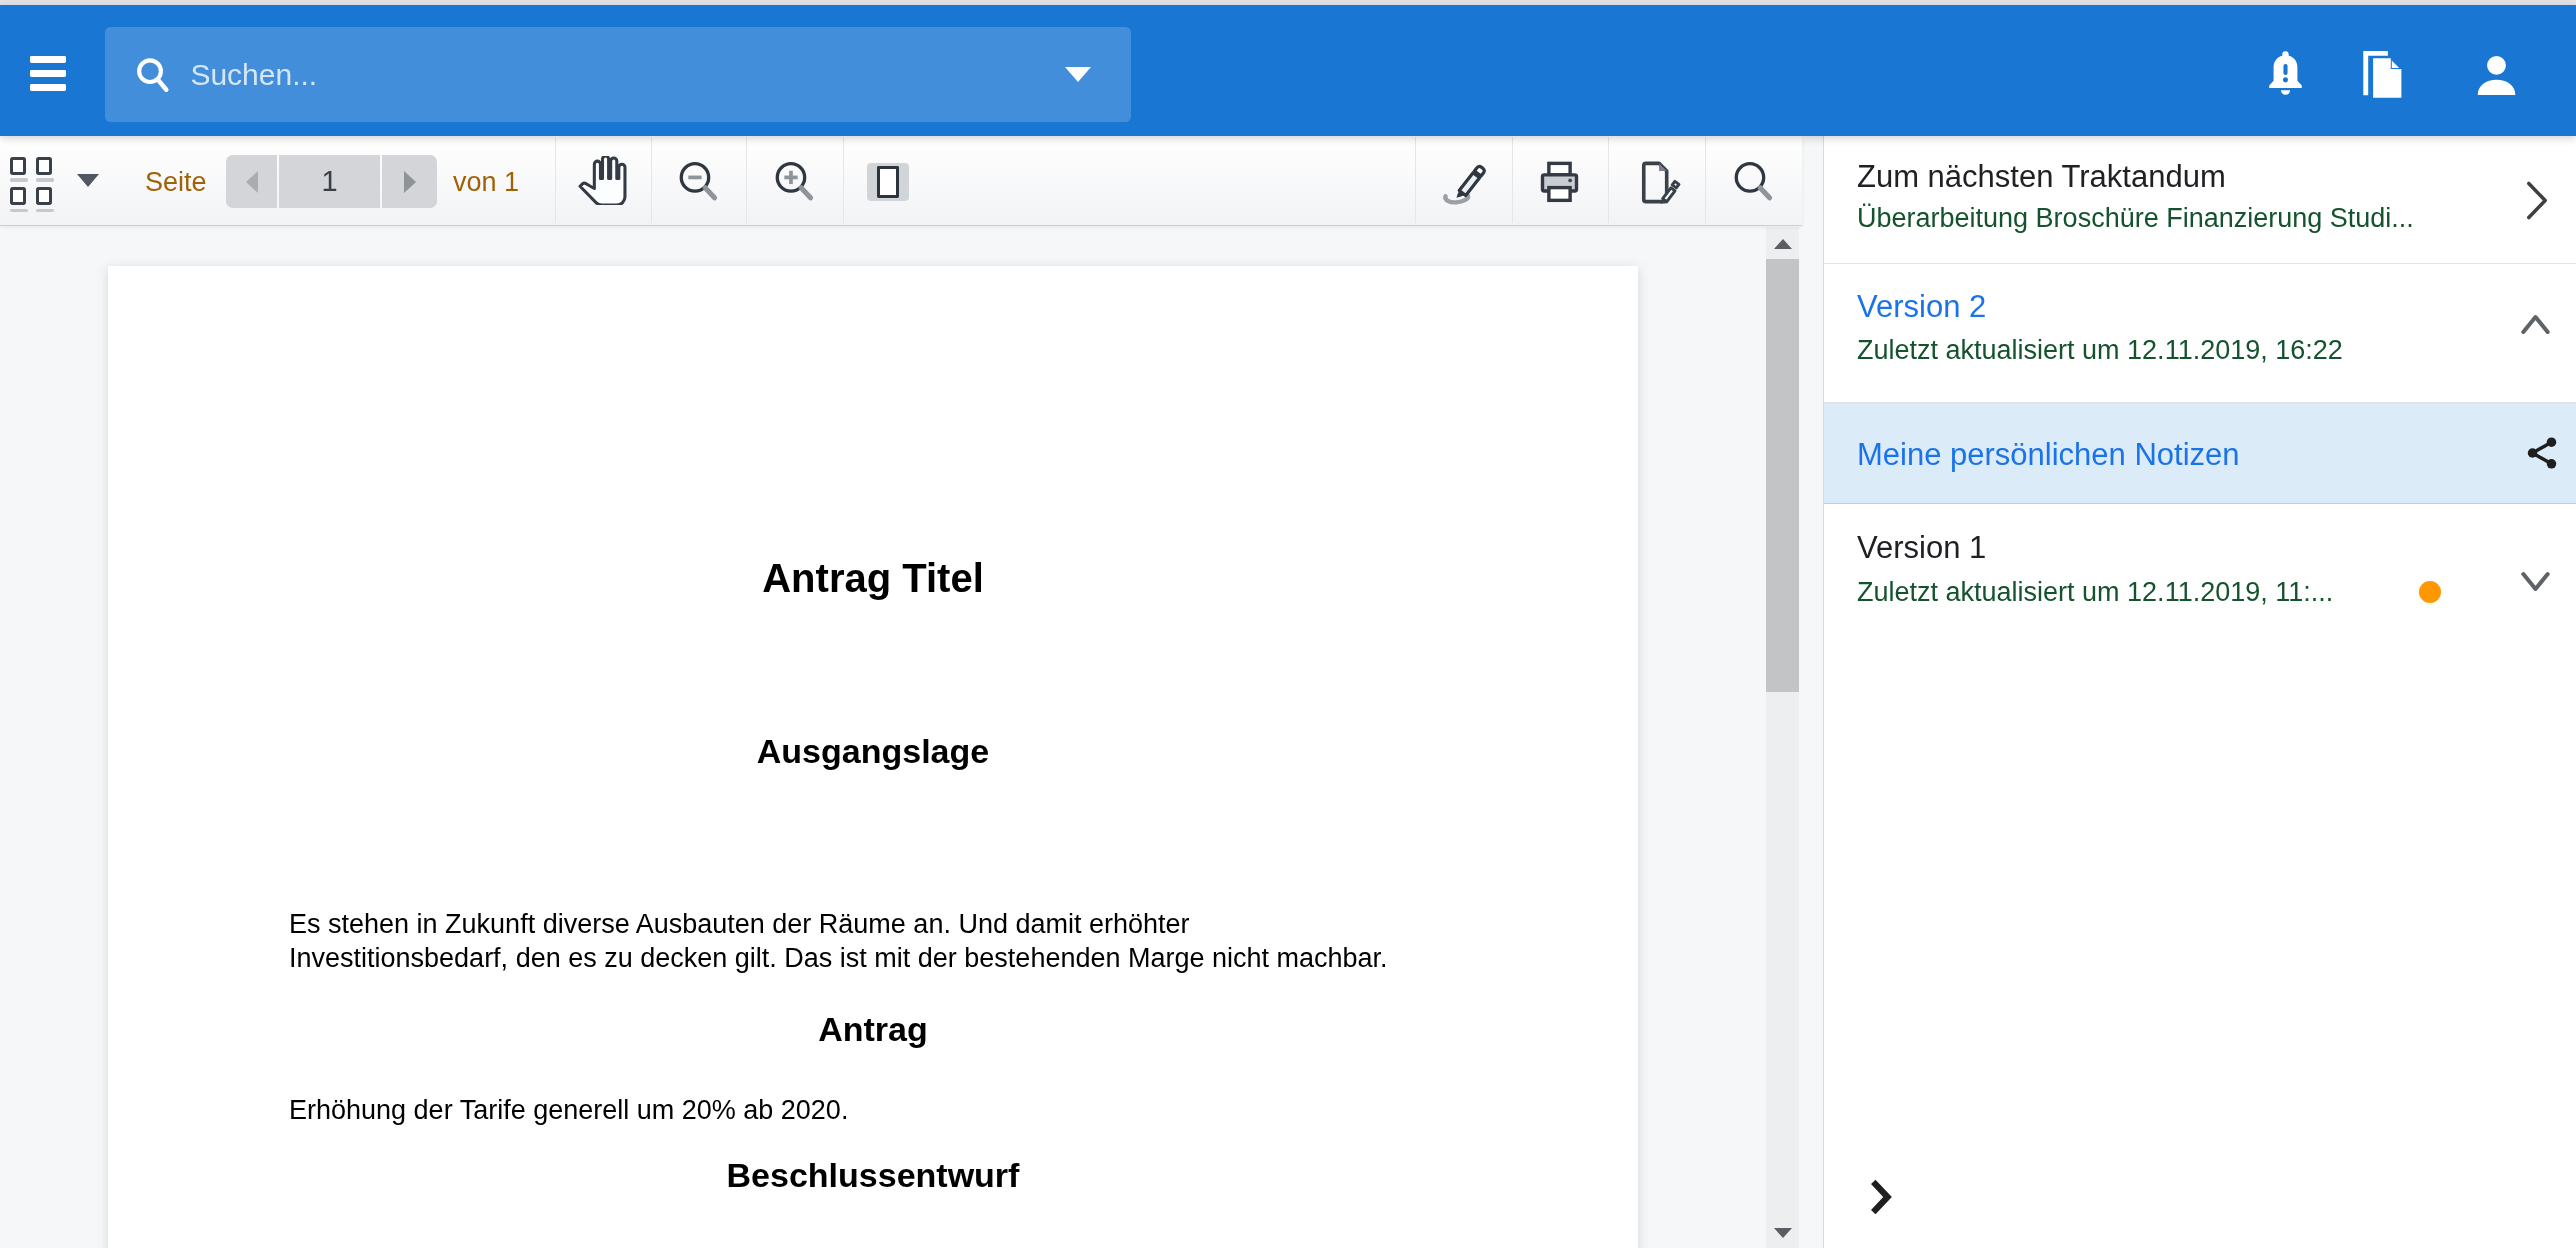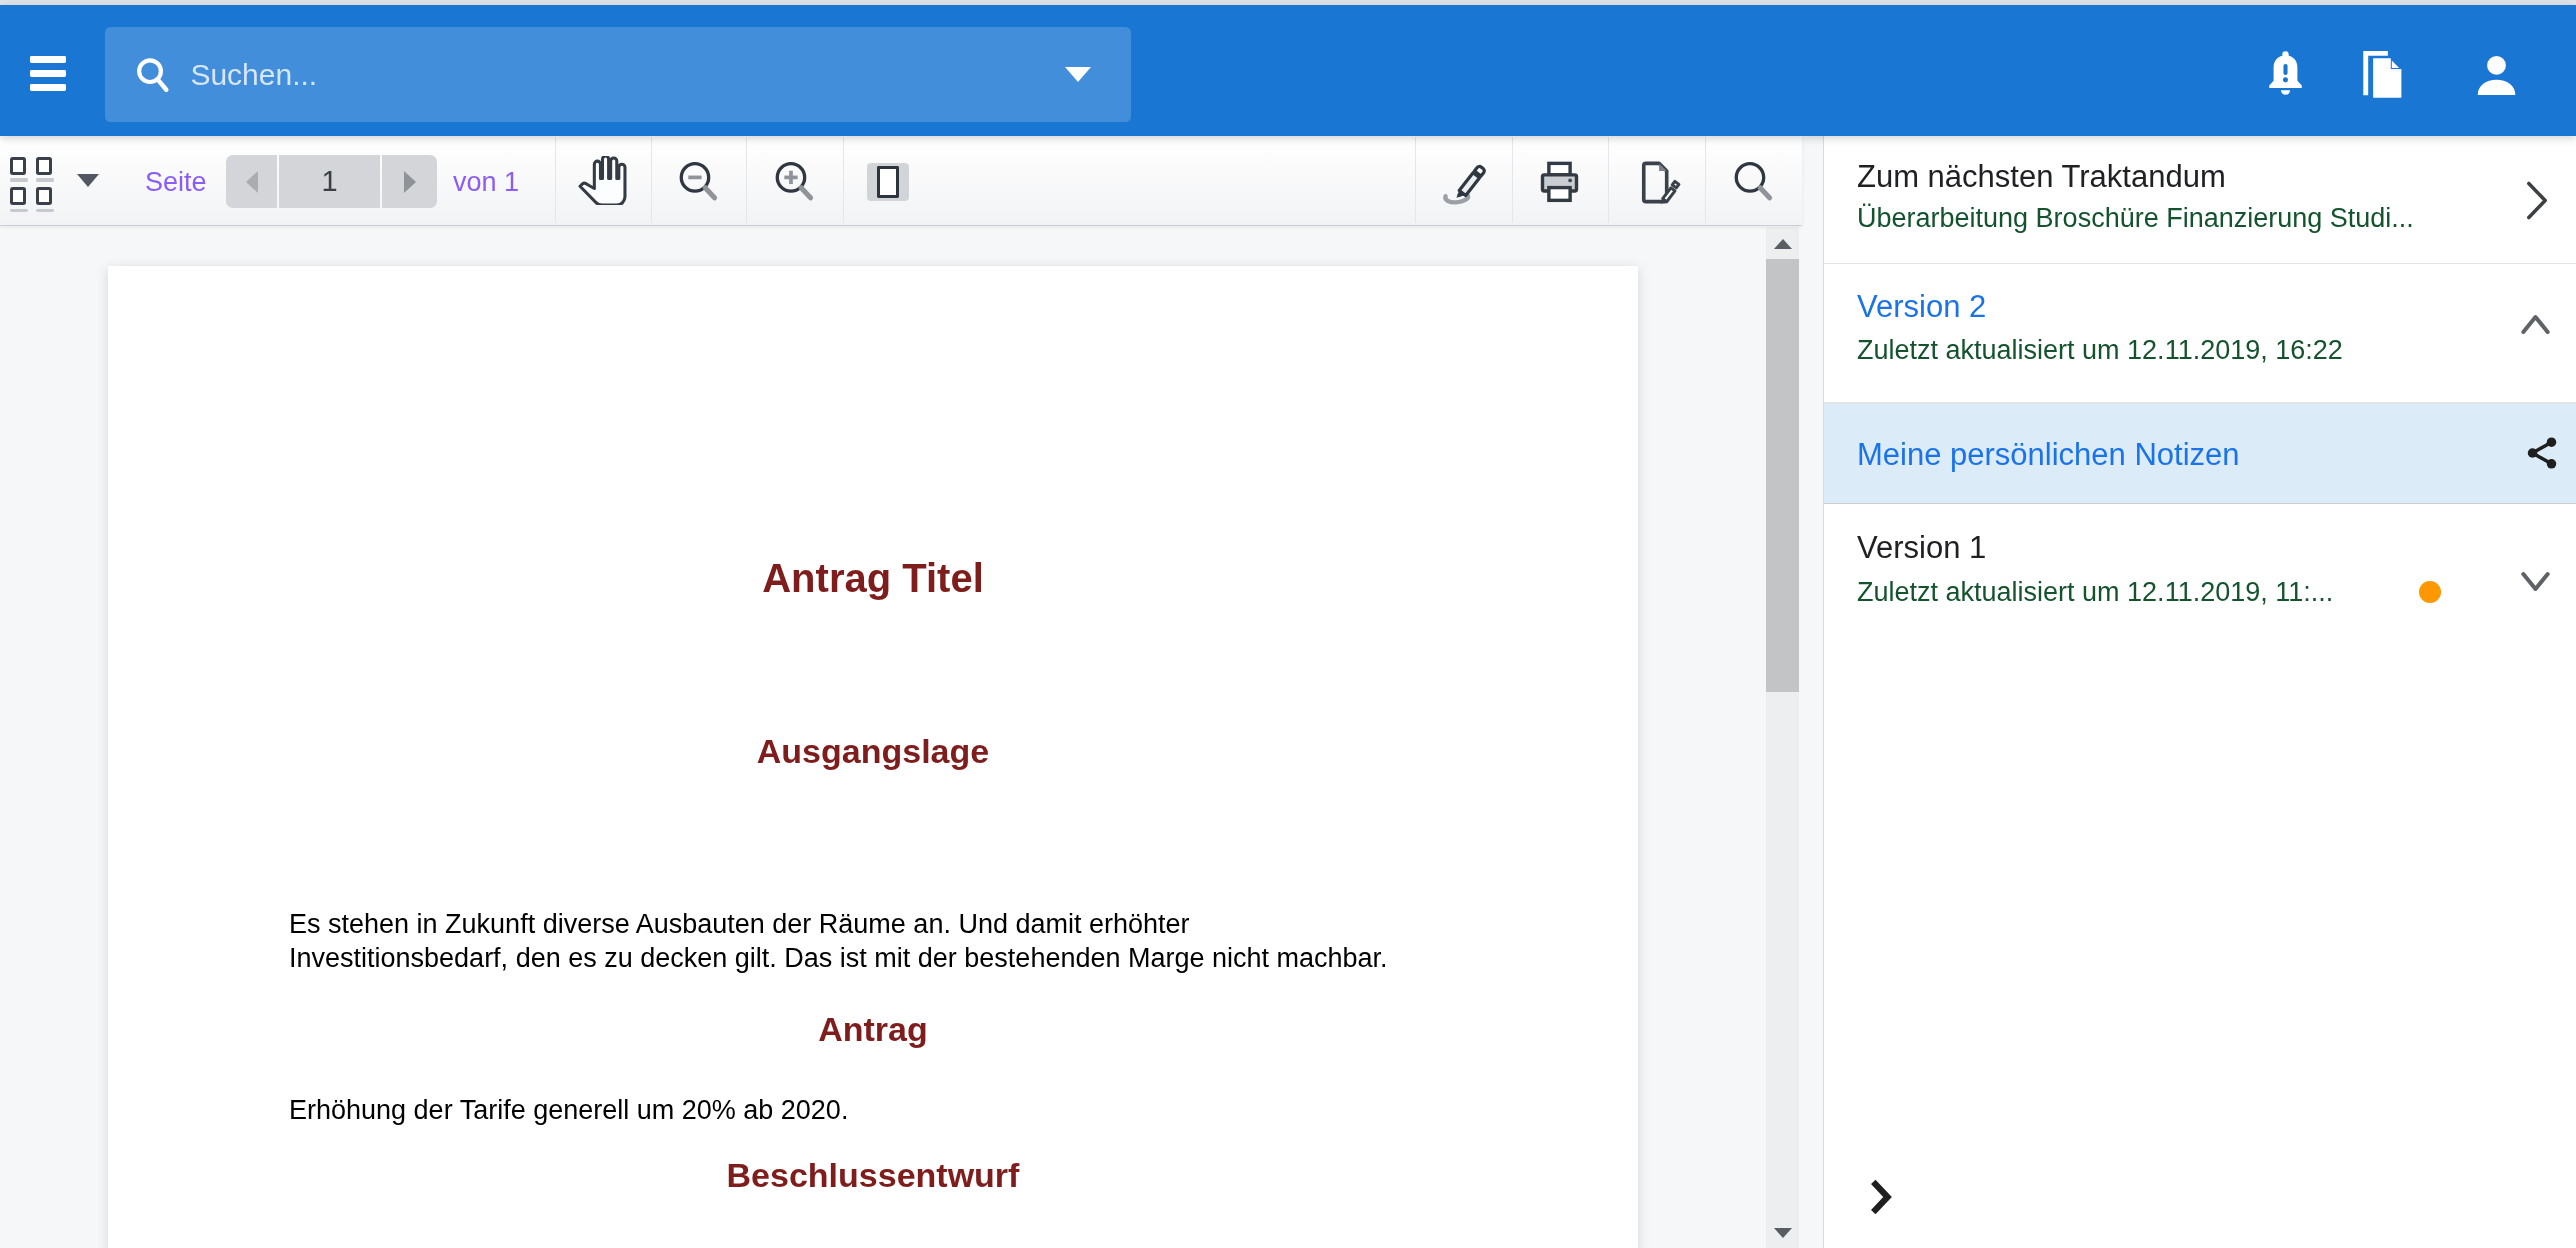--- a/index.html
+++ b/index.html
@@ -24,21 +24,21 @@
   .search-caret { width:0; height:0; border-left:13px solid transparent; border-right:13px solid transparent;
                   border-top:15.7px solid #fff; margin-right:40px; }
   .topbar-iconbtn { position:absolute; top:41px; width:59px; height:59px; display:flex;
                     align-items:center; justify-content:center; cursor:pointer; }
 
   
   .toolbar { position:absolute; left:0; top:136px; width:1802px; height:90px;
              background:linear-gradient(#ffffff,#f2f3f5); border-bottom:1.4px solid #cbced2;
              box-shadow:0 2.1px 4.1px rgba(0,0,0,.07); z-index:30; }
   .tb-sep { position:absolute; top:1.4px; height:86px; width:1.4px; background:#e4e6e9; }
-  .tb-text { position:absolute; top:167px; font-size:27px; color:#8b5cf6; z-index:31; }
+  .tb-text { position:absolute; top:167px; font-size:27px; color:#a16207; z-index:31; }
   .tb-btn { position:absolute; display:flex; align-items:center; justify-content:center;
             cursor:pointer; z-index:31; }
   .grid-icon { display:grid; grid-template-columns:18px 18px; column-gap:8.2px; row-gap:5.5px; }
   .grid-cell .sq { width:16.4px; height:18px; border:3.4px solid #394049; border-radius:2.7px; background:#fff; }
   .grid-cell .ln { width:18px; height:3.4px; background:#c6c9cd; margin-top:3.4px; border-radius:1.4px; }
   .tb-caret { width:0; height:0; border-left:11.6px solid transparent; border-right:11.6px solid transparent;
               border-top:13.7px solid #515862; }
   .page-nav { position:absolute; left:226px; top:155px; height:53px; display:flex; gap:2.1px;
               border-radius:6.8px; overflow:hidden; z-index:31; }
   .page-nav .seg { background:#d3d5d8; display:flex; align-items:center; justify-content:center; }
@@ -51,21 +51,21 @@
   .page-input { width:101px; background:#d3d5d8; border:none; outline:none; text-align:center;
                 font-size:29px; color:#3a3f45; font-family:"Liberation Sans", sans-serif; }
   .fit-box { width:42px; height:38px; background:#d2d5d8; border-radius:4.1px;
              display:flex; align-items:center; justify-content:center; }
   .fit-box .pg { width:22px; height:31.5px; background:#fff; border:3.4px solid #2e343d; border-radius:1.4px; }
 
   
   .doc-area { position:absolute; left:0; top:227px; width:1766px; height:1022px; background:#f6f7f9; }
   .pdf-page { position:absolute; left:108px; top:39px; width:1530px; height:1000px; background:#fff;
               box-shadow:0 2.1px 11px rgba(60,64,67,.18); }
-  .doc-center { position:absolute; left:0; width:1530px; text-align:center; color:#7f1d1d; }
+  .doc-center { position:absolute; left:0; width:1530px; text-align:center; color:#000000; }
   .doc-title { top:290px; font-size:40px; font-weight:bold; }
   .doc-h { font-size:34px; font-weight:bold; }
   .doc-p { position:absolute; left:181px; width:1213px; font-size:27px; line-height:34px;
            color:#000; white-space:pre-line; }
 
   
   .scrollbar { position:absolute; left:1766px; top:227px; width:33px; height:1022px; background:#eceeef; }
   .scroll-btn { position:absolute; left:0; width:33px; height:33px; display:flex;
                 align-items:center; justify-content:center; cursor:pointer; }
   .tri-up { width:0; height:0; border-left:9px solid transparent; border-right:9px solid transparent;

